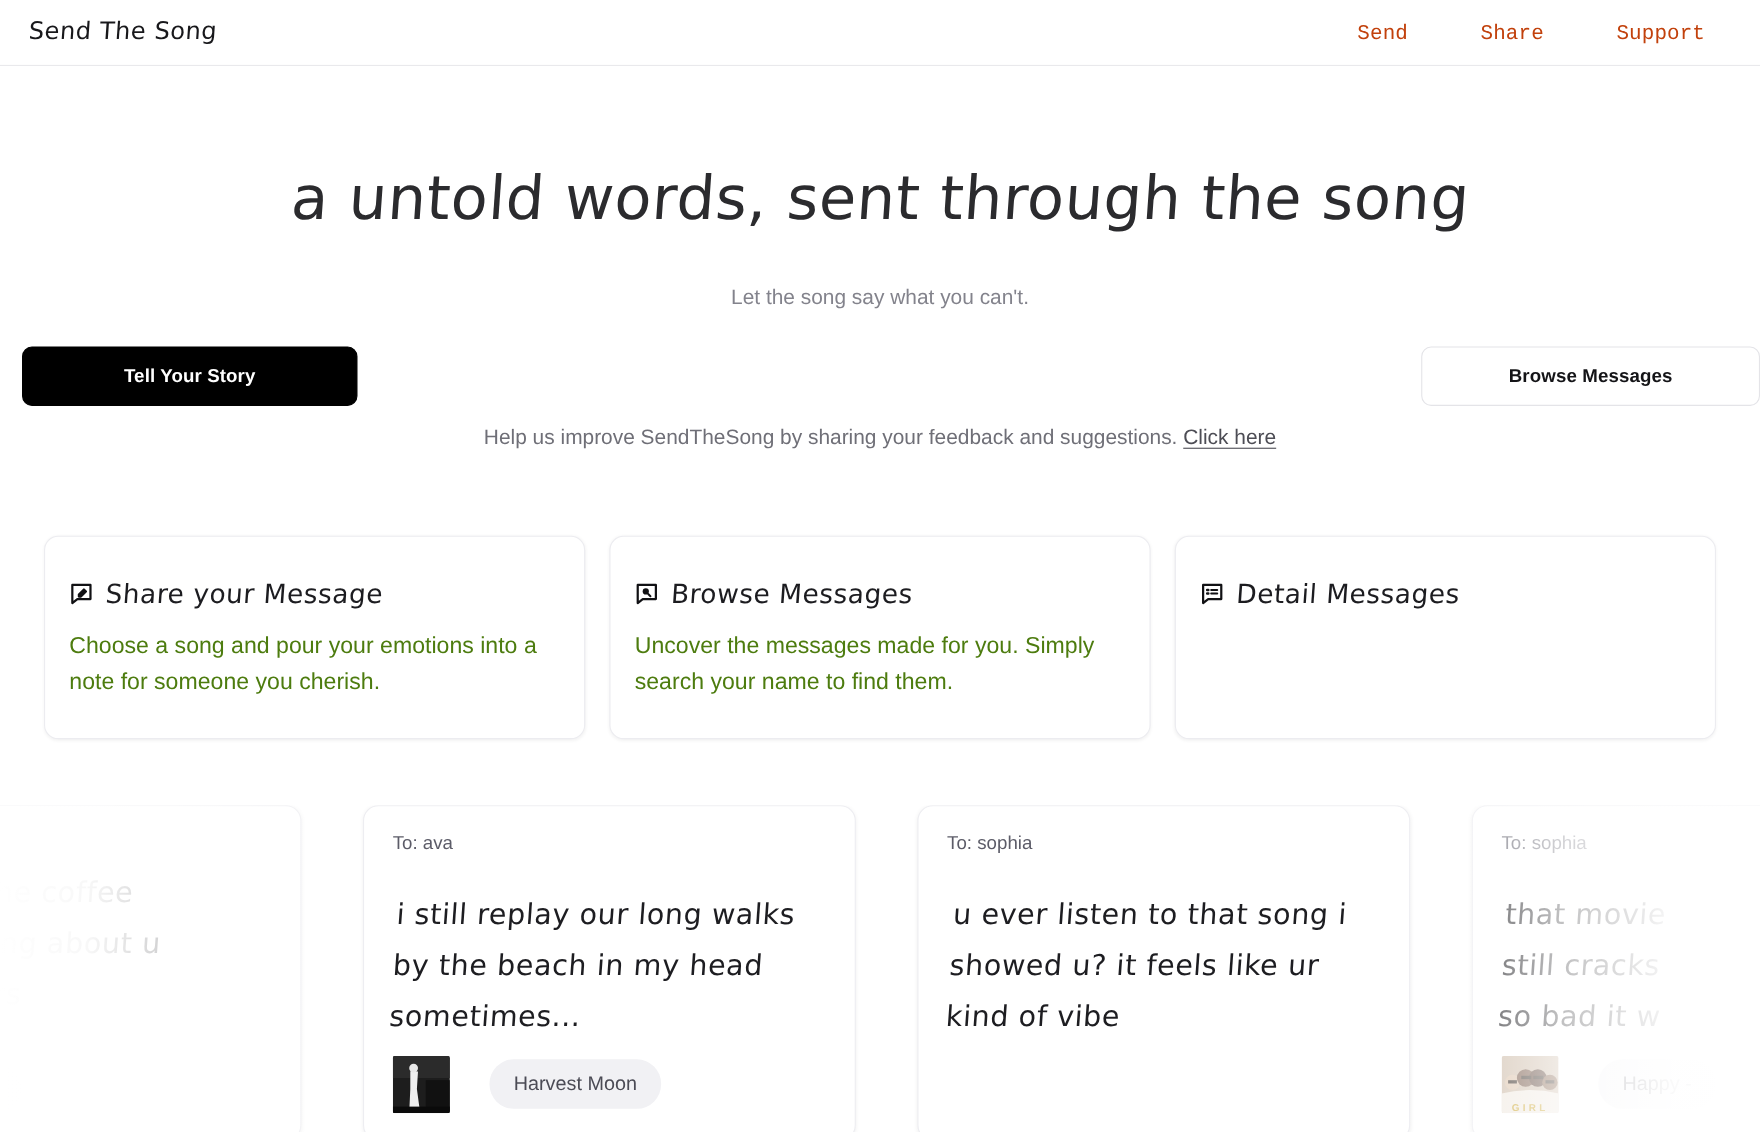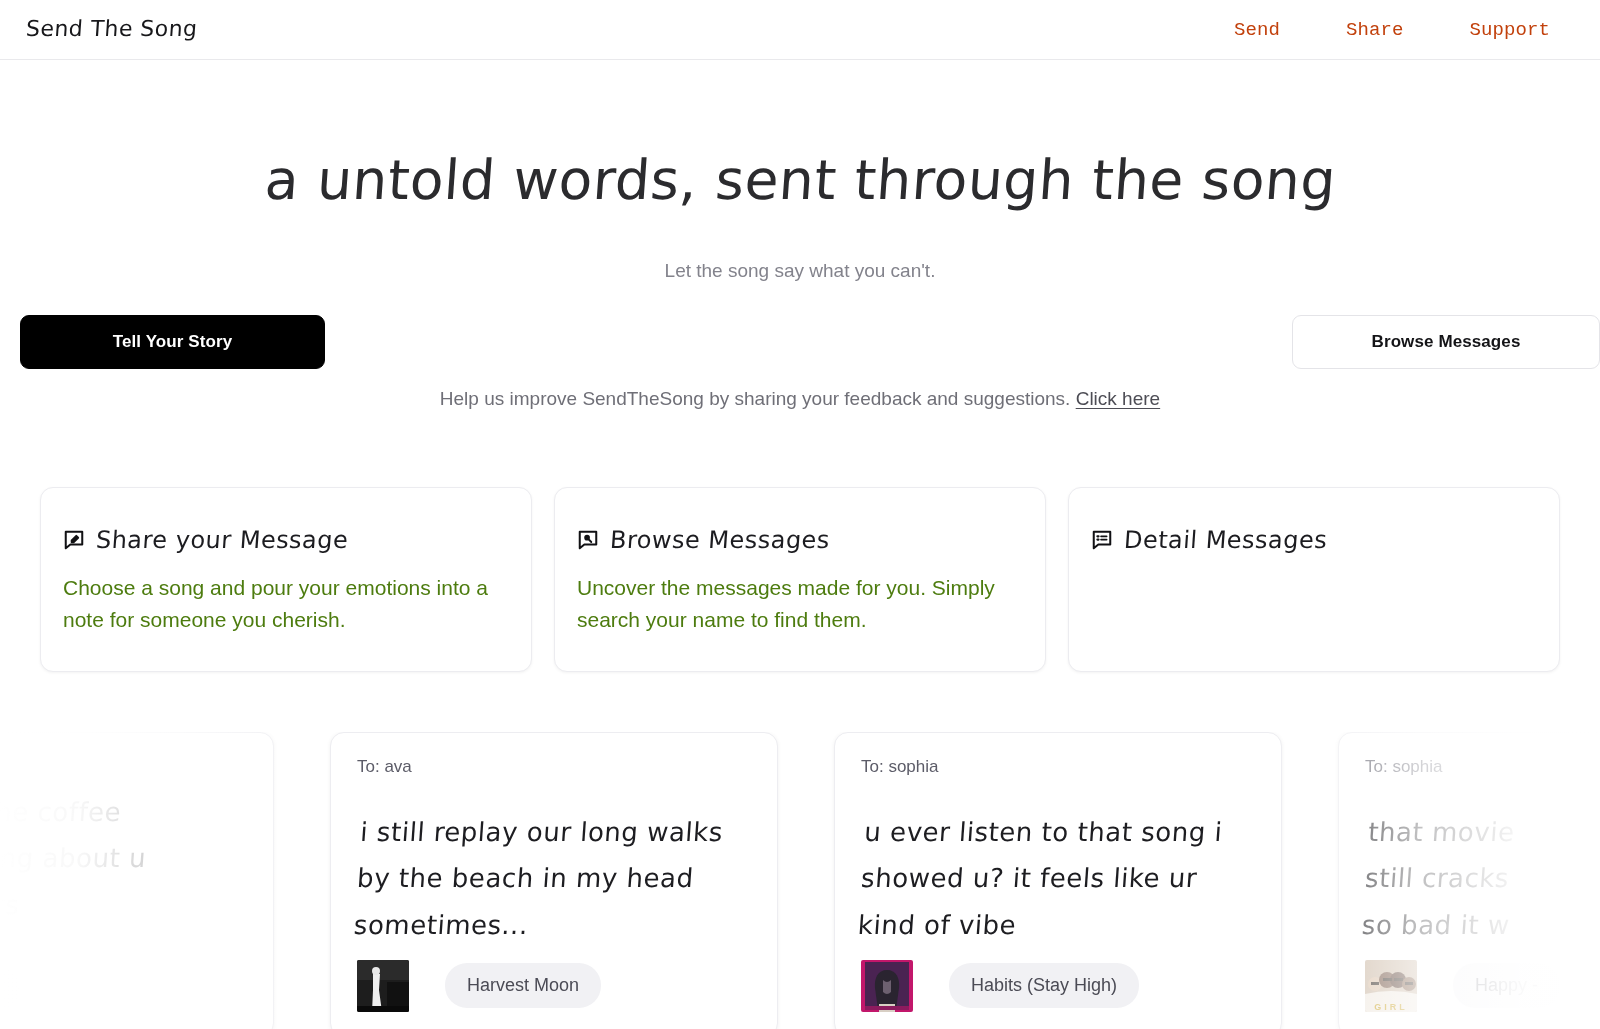--- a/index.html
+++ b/index.html
@@ -348,33 +348,20 @@
         <span class="song-pill">Harvest Moon</span>
       </div>
     </div>
 
     <div class="msg-card">
       <div class="msg-to">To: sophia</div>
       <div class="msg-body hand">
         <div>u ever listen to that song i</div>
         <div>showed u? it feels like ur</div>
         <div>kind of vibe</div>
-      </div>
-      <div class="msg-foot">
-        <span class="album">
-          <svg width="52" height="52" viewBox="0 0 52 52">
-            <rect width="52" height="52" fill="#c2176b"></rect>
-            <rect x="4" y="2" width="44" height="48" fill="#4a2352"></rect>
-            <path d="M26 10 c9 0 13 8 12 18 l-3 22 l-18 0 l-3 -22 c-1 -10 3 -18 12 -18z" fill="#2a2430"></path>
-            <path d="M22 20 q4 4 8 0 l0 12 q-4 4 -8 0z" fill="#6d6070"></path>
-            <rect x="18" y="44" width="16" height="8" fill="#d8cfc4"></rect>
-            <rect x="4" y="46" width="44" height="4" fill="#8c1b5e"></rect>
-          </svg>
-        </span>
-        <span class="song-pill">Habits (Stay High)</span>
       </div>
     </div>
 
     <div class="msg-card">
       <div class="msg-to">To: sophia</div>
       <div class="msg-body hand">
         <div>that movie</div>
         <div>still cracks</div>
         <div>so bad it w</div>
       </div>

